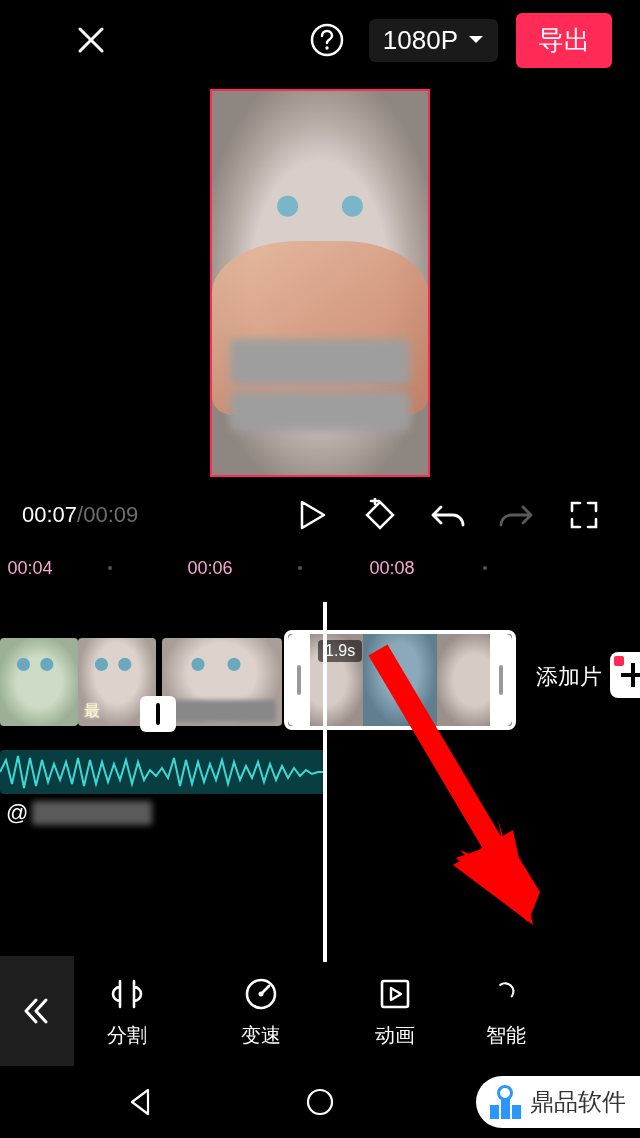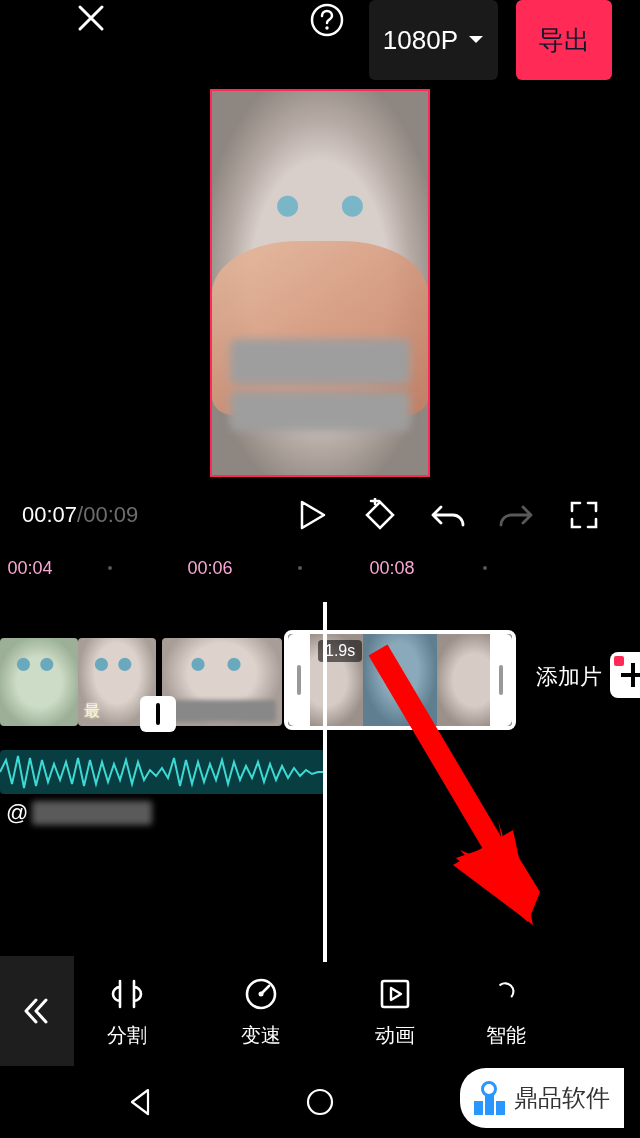--- a/index.html
+++ b/index.html
@@ -1,26 +1,26 @@
 <!DOCTYPE html>
 <html><head>
 <meta charset="utf-8">
 <style>
   * { margin: 0; padding: 0; box-sizing: border-box; }
   html, body { width: 640px; height: 1138px; background: #000; color: #fff; font-family: -apple-system, "PingFang SC", "Helvetica Neue", Arial, sans-serif; overflow: hidden; }
   body { position: relative; }
 
   
-  .topbar { display: flex; height: 80px; padding: 0 28px; margin-left: 45px; }
+  .topbar { display: flex; align-items: center; height: 80px; padding: 0 28px; margin-left: 45px; }
   .topbar .close { width: 36px; height: 36px; display:flex; align-items:center; justify-content:center; }
   .topbar .spacer { flex: 1; }
   .topbar .help { width: 40px; height: 40px; display:flex; align-items:center; justify-content:center; margin-right: 22px; }
   .topbar .res { background:#1a1a1a; border-radius: 6px; padding: 6px 14px; display:flex; align-items:center; font-size:26px; margin-right:18px; }
   .topbar .res .chev { margin-left:10px; }
-  .topbar .export { background:#ff2a55; color:#0f172a; border:none; border-radius:6px; padding:10px 22px; font-size:26px; }
+  .topbar .export { background:#ff2a55; color:#ffffff; border:none; border-radius:6px; padding:10px 22px; font-size:26px; }
 
   
   .preview { height: 406px; display:flex; align-items:center; justify-content:center; }
   .video-frame { width:220px; height:388px; border:2px solid #ff2a55; position:relative; overflow:hidden; }
   .video-frame .cat { position:absolute; inset:0; background:
     radial-gradient(circle at 35% 30%, #7bb6c8 10px, transparent 11px),
     radial-gradient(circle at 65% 30%, #7bb6c8 10px, transparent 11px),
     radial-gradient(ellipse at 50% 50%, #d8ceca 45%, #b6aaa4 60%, #8e8680 80%);
   }
   .video-frame .hand { position:absolute; left:0; right:0; bottom:60px; top:150px; background: linear-gradient(145deg,#e8b89a,#d6977a 50%,#c87f63); opacity:.85; border-radius:40% 40% 10% 10% / 30% 30% 10% 10%; }
@@ -91,21 +91,21 @@
   .tool { flex:0 0 106px; display:flex; flex-direction:column; align-items:center; justify-content:center; gap:8px; }
   .tool .ico { width:40px; height:40px; display:flex; align-items:center; justify-content:center; }
   .tool .lbl { font-size:20px; color:#fff; }
   .tool.cut { flex:0 0 60px; }
 
   
   .sysnav { position:absolute; left:0; right:0; bottom:0; height:72px; display:flex; align-items:center; justify-content:space-around; padding:0 50px 0 50px; }
   .sysbtn { width:40px; height:40px; display:flex; align-items:center; justify-content:center; }
 
   
-  .watermark { position:absolute; right:16px; bottom:10px; height:60px; background:#fff; border-radius:26px 0 0 26px; display:flex; align-items:center; padding:0 14px 0 12px; color:#333; font-size:24px; font-weight:500; z-index:30; }
+  .watermark { position:absolute; right:0; bottom:10px; height:52px; background:#fff; border-radius:26px 0 0 26px; display:flex; align-items:center; padding:0 14px 0 12px; color:#333; font-size:24px; font-weight:500; z-index:30; }
   .watermark .logo { width:34px; height:34px; margin-right:8px; position:relative; }
   .watermark .logo .sq { position:absolute; bottom:0; width:9px; background:#2997ff; }
   .watermark .logo .sq.a { left:2px; height:14px; }
   .watermark .logo .sq.b { left:13px; height:20px; }
   .watermark .logo .sq.c { left:24px; height:14px; }
   .watermark .logo .ring { position:absolute; top:0; left:9px; width:16px; height:16px; border:3px solid #2997ff; border-radius:50%; }
 
   svg { display:block; }
 </style>
 </head>

